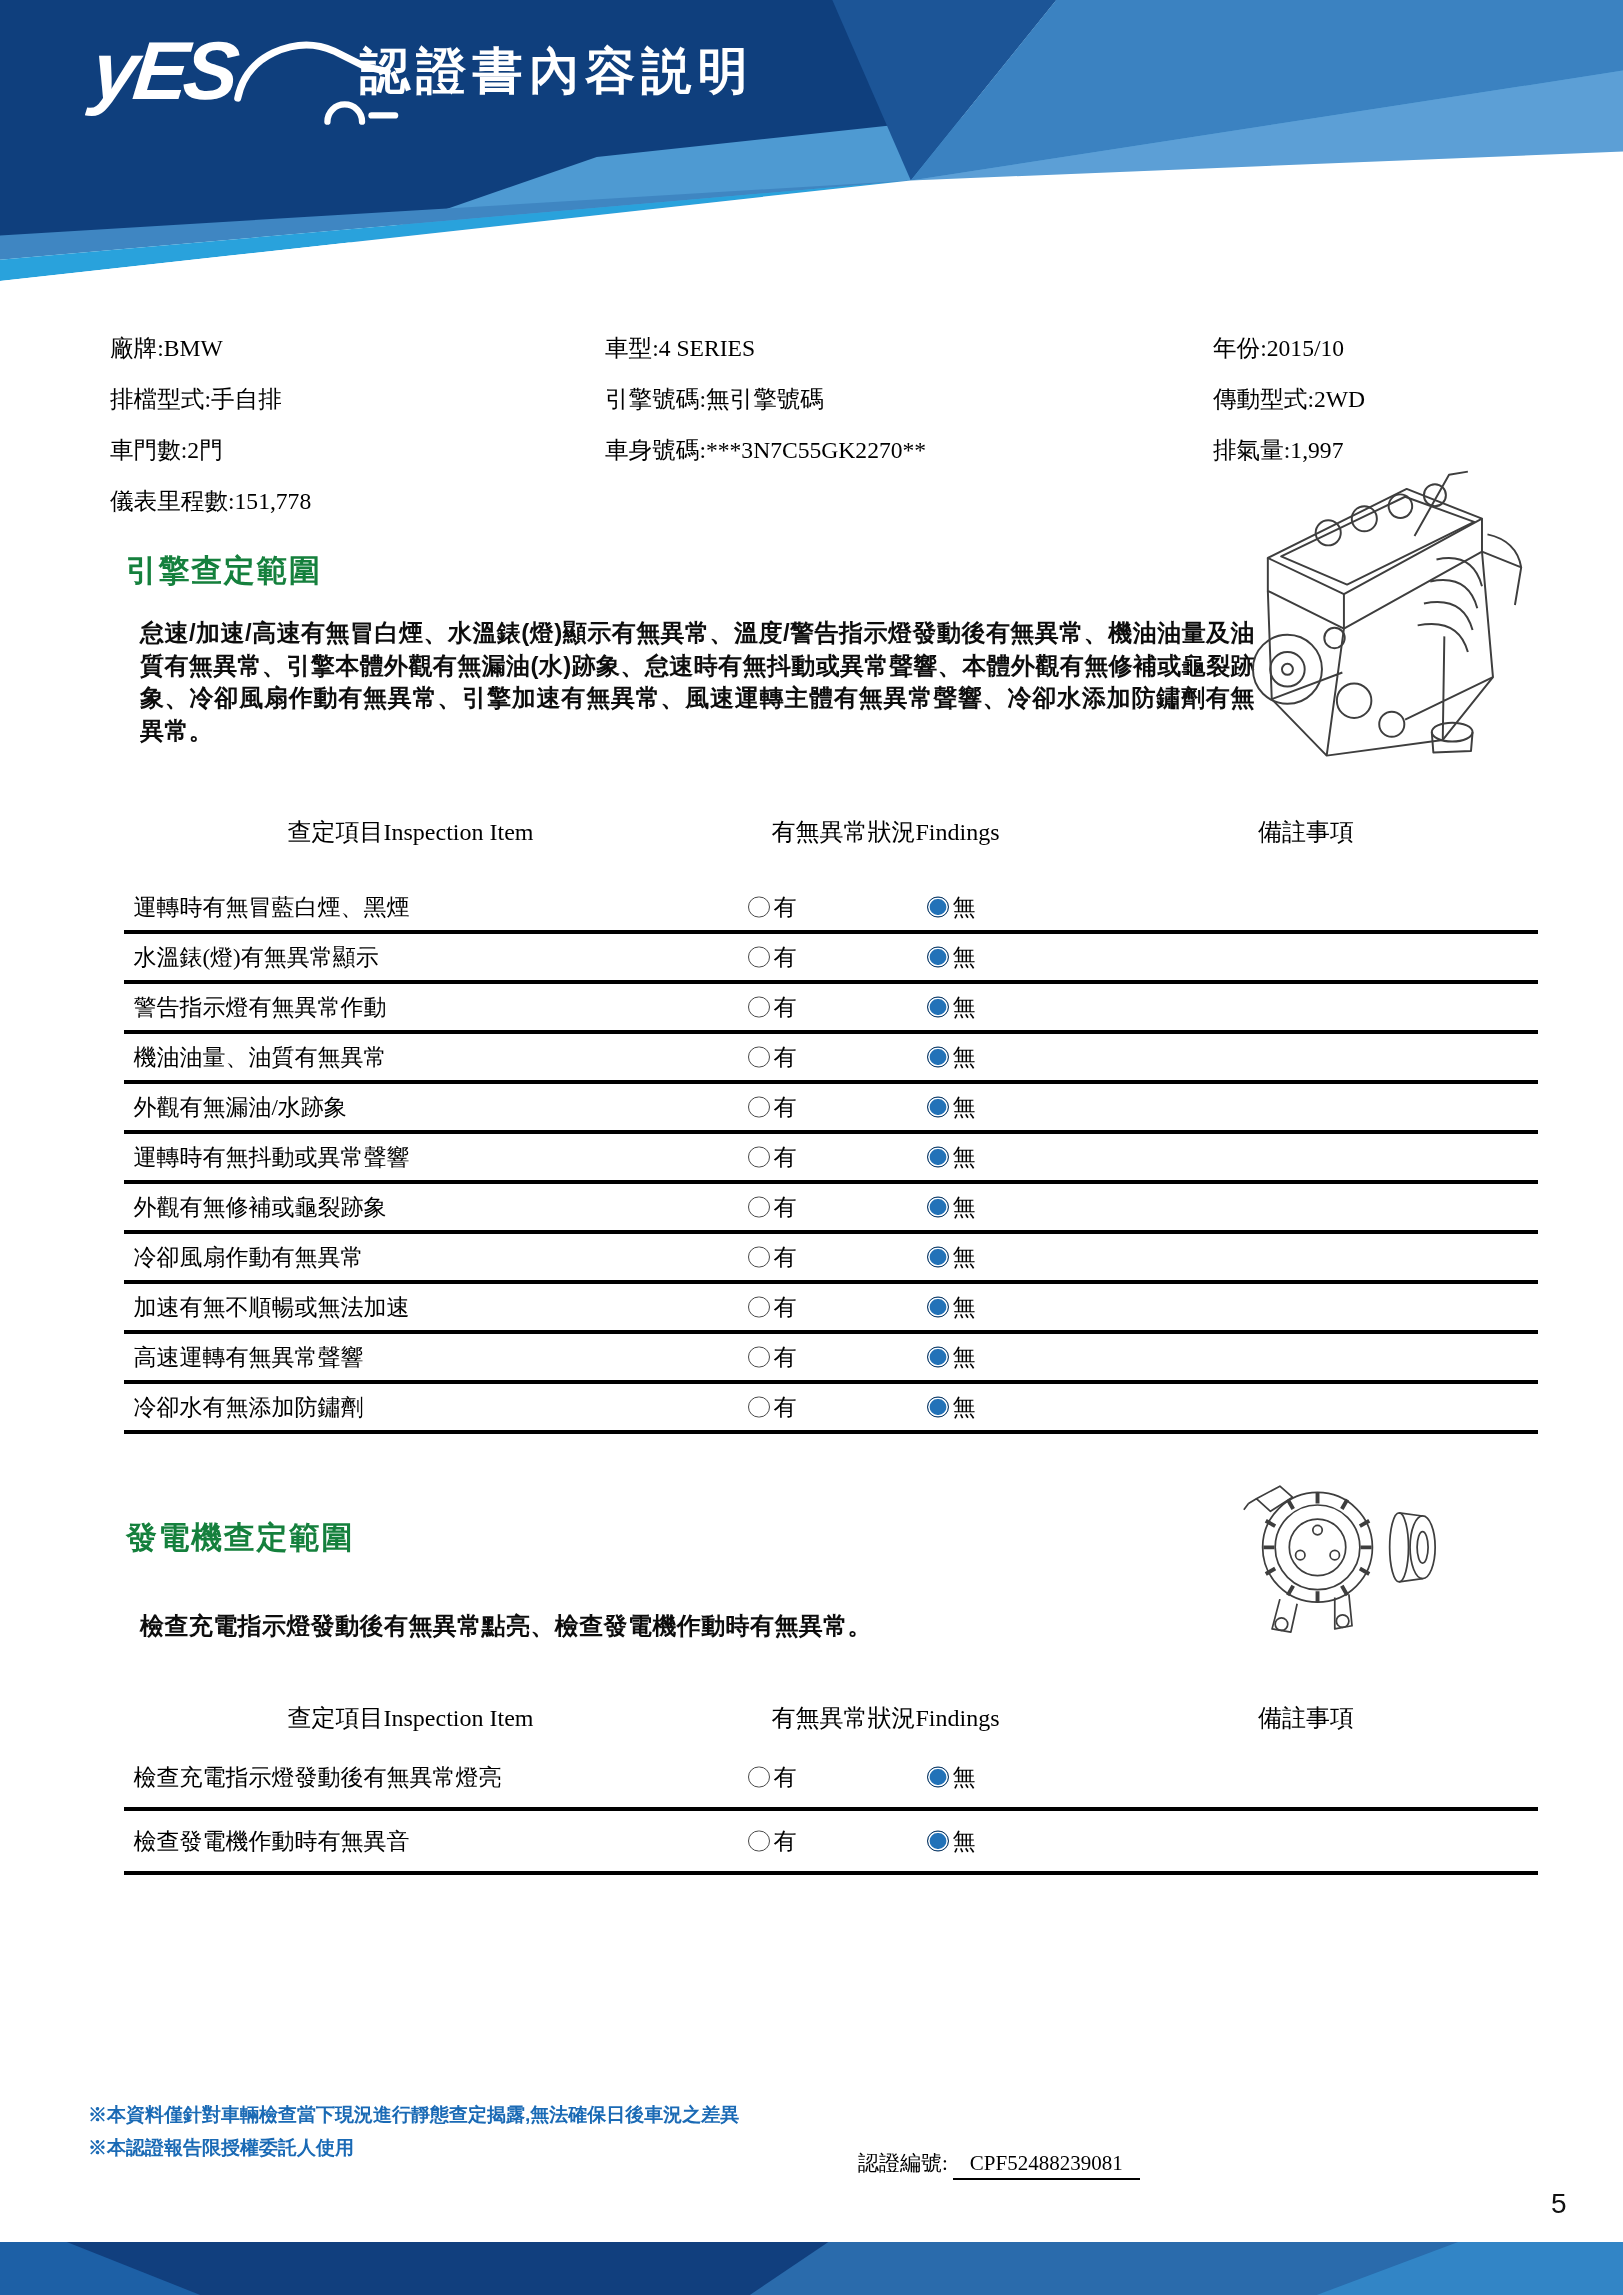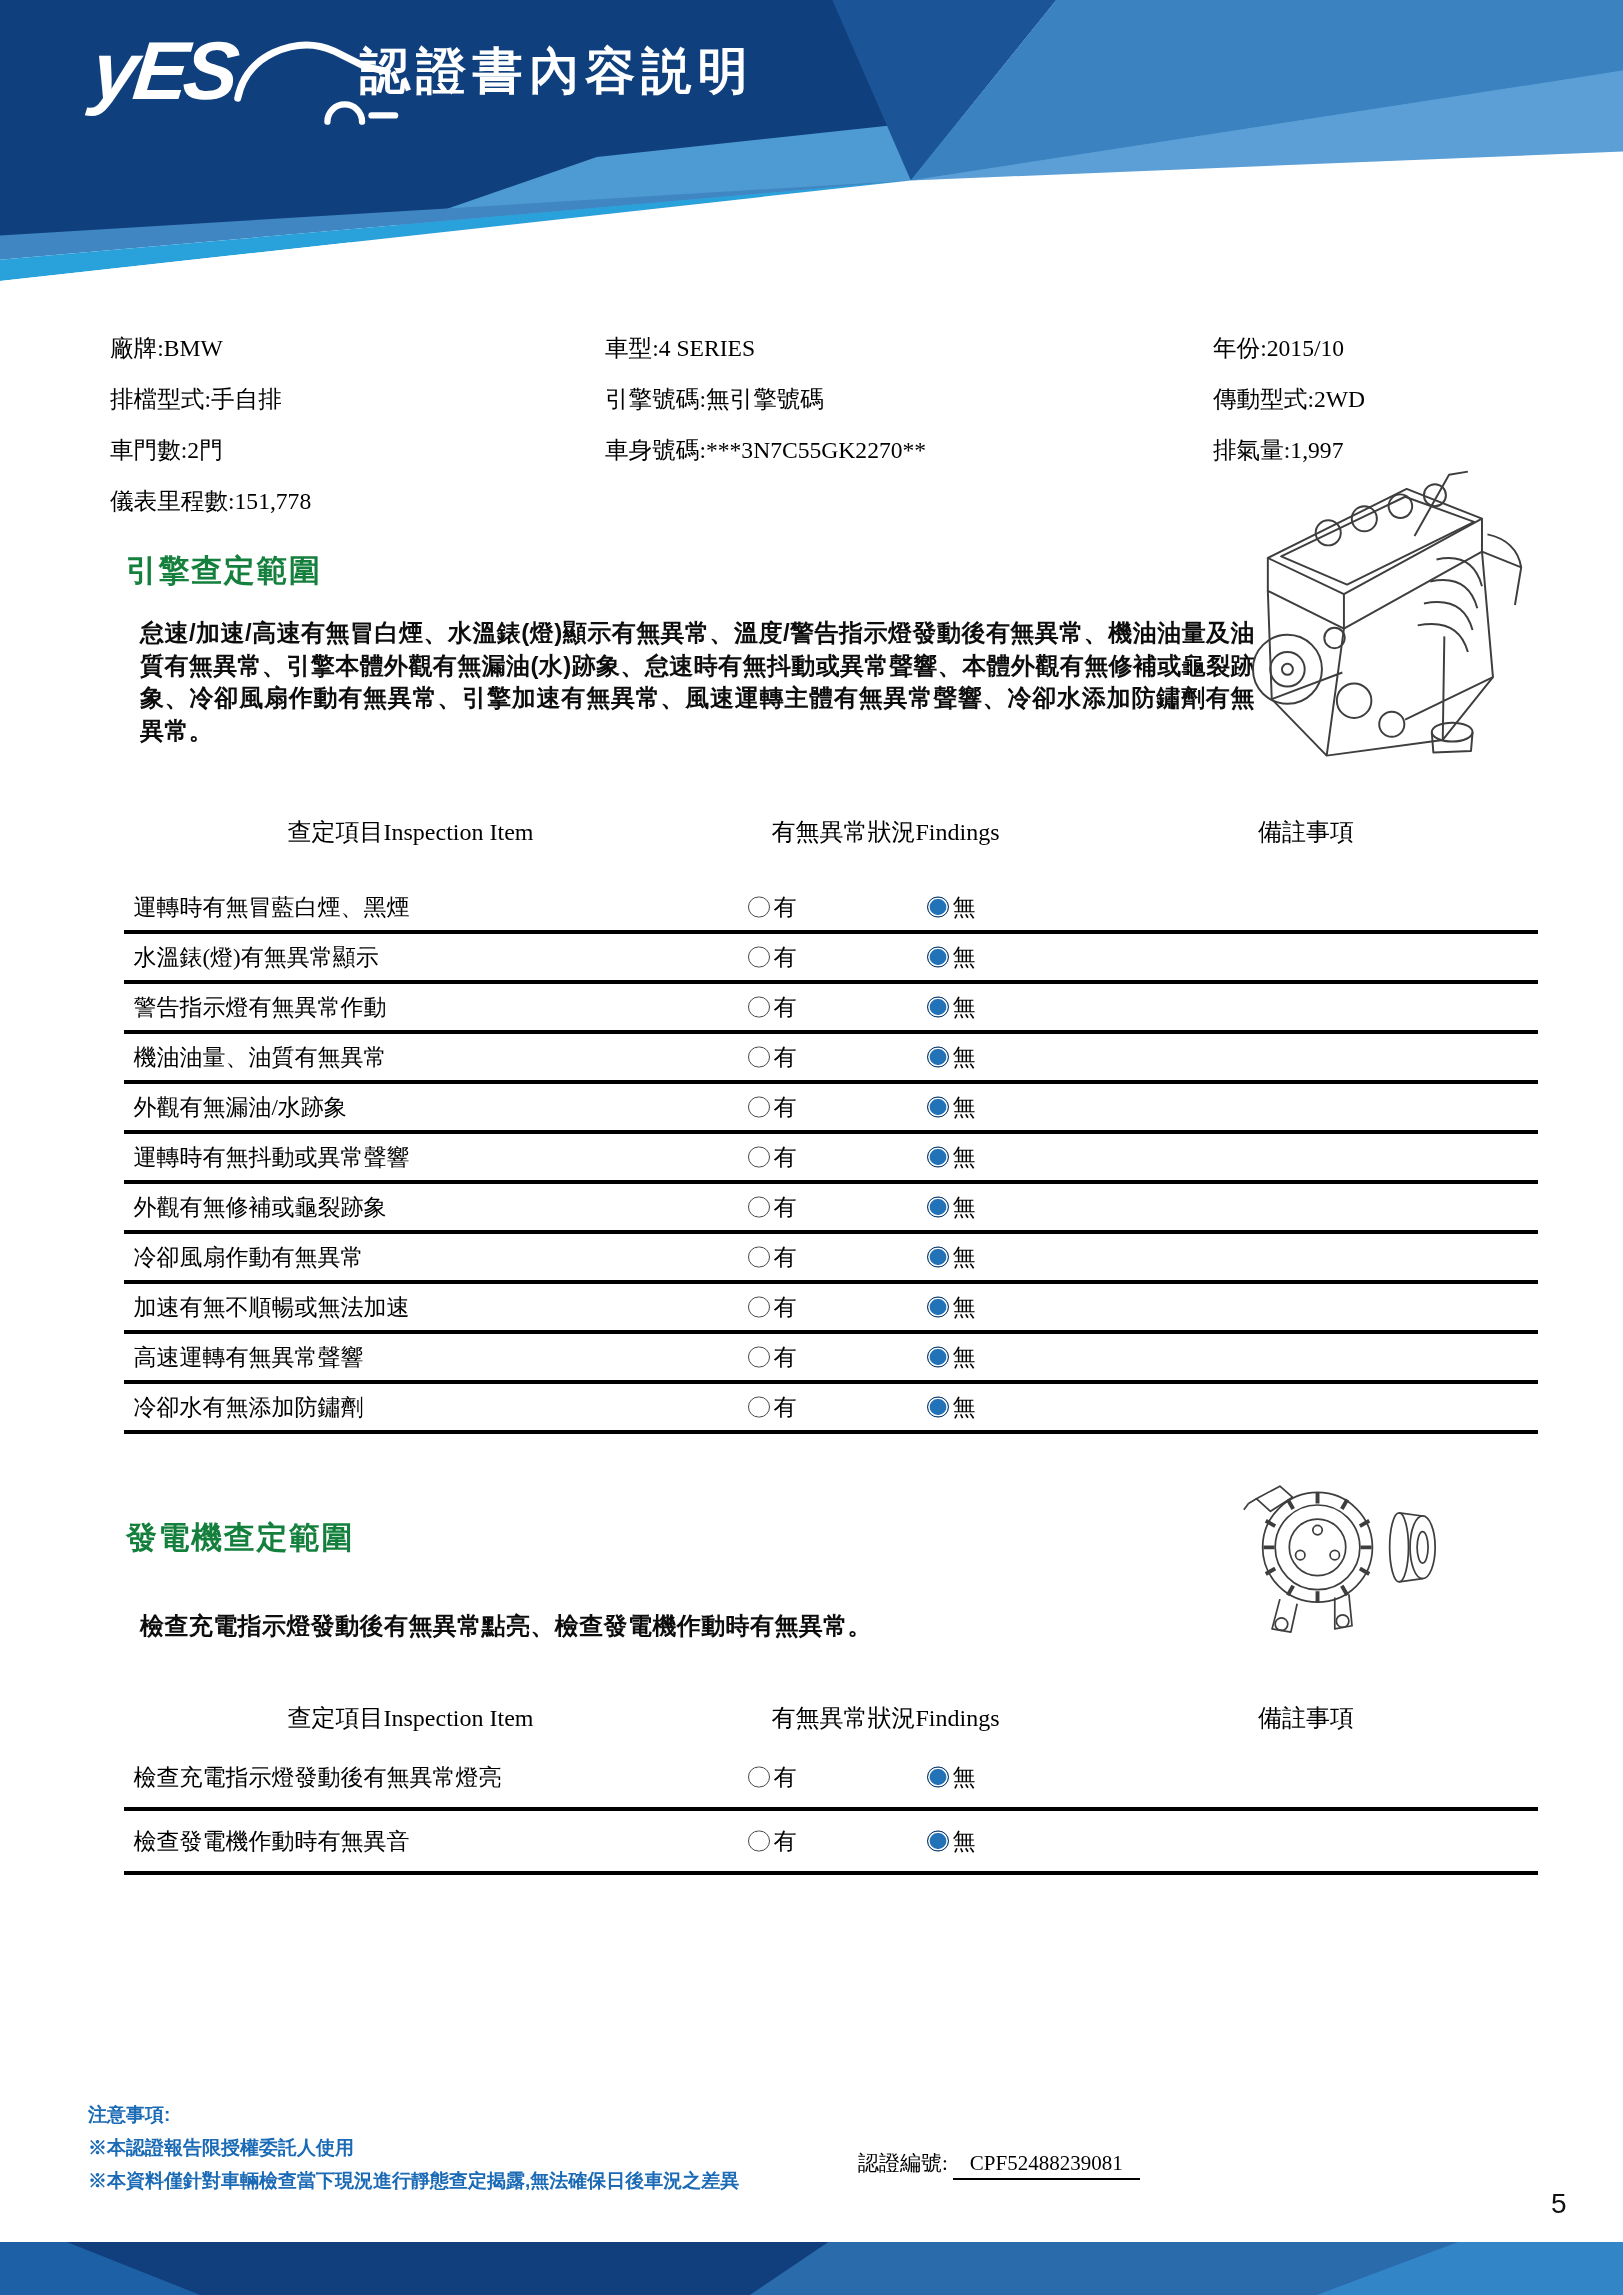--- a/index.html
+++ b/index.html
@@ -256,23 +256,22 @@
 
         <div class="trow">
           <span class="item">檢查發電機作動時有無異音</span>
           <span class="opt opt-yes"><i class="rb"></i><span class="optlab">有</span></span>
           <span class="opt opt-no sel"><i class="rb"></i><span class="optlab">無</span></span>
         </div>
       </div>
   </div>
 
   <div id="notes">
-    <div>注意事項:</div>
+    <div>※本資料僅針對車輛檢查當下現況進行靜態查定揭露,無法確保日後車況之差異</div>
     <div>※本認證報告限授權委託人使用</div>
-    <div>※本資料僅針對車輛檢查當下現況進行靜態查定揭露,無法確保日後車況之差異</div>
   </div>
 
   <div id="cert">
     <span>認證編號:</span><span class="num">CPF52488239081</span>
   </div>
 
   <div id="pagenum">5</div>
 
   <svg id="ftr-art" viewBox="0 0 2067 68" preserveAspectRatio="none">
     <rect x="0" y="0" width="2067" height="68" fill="#113f7e"></rect>

